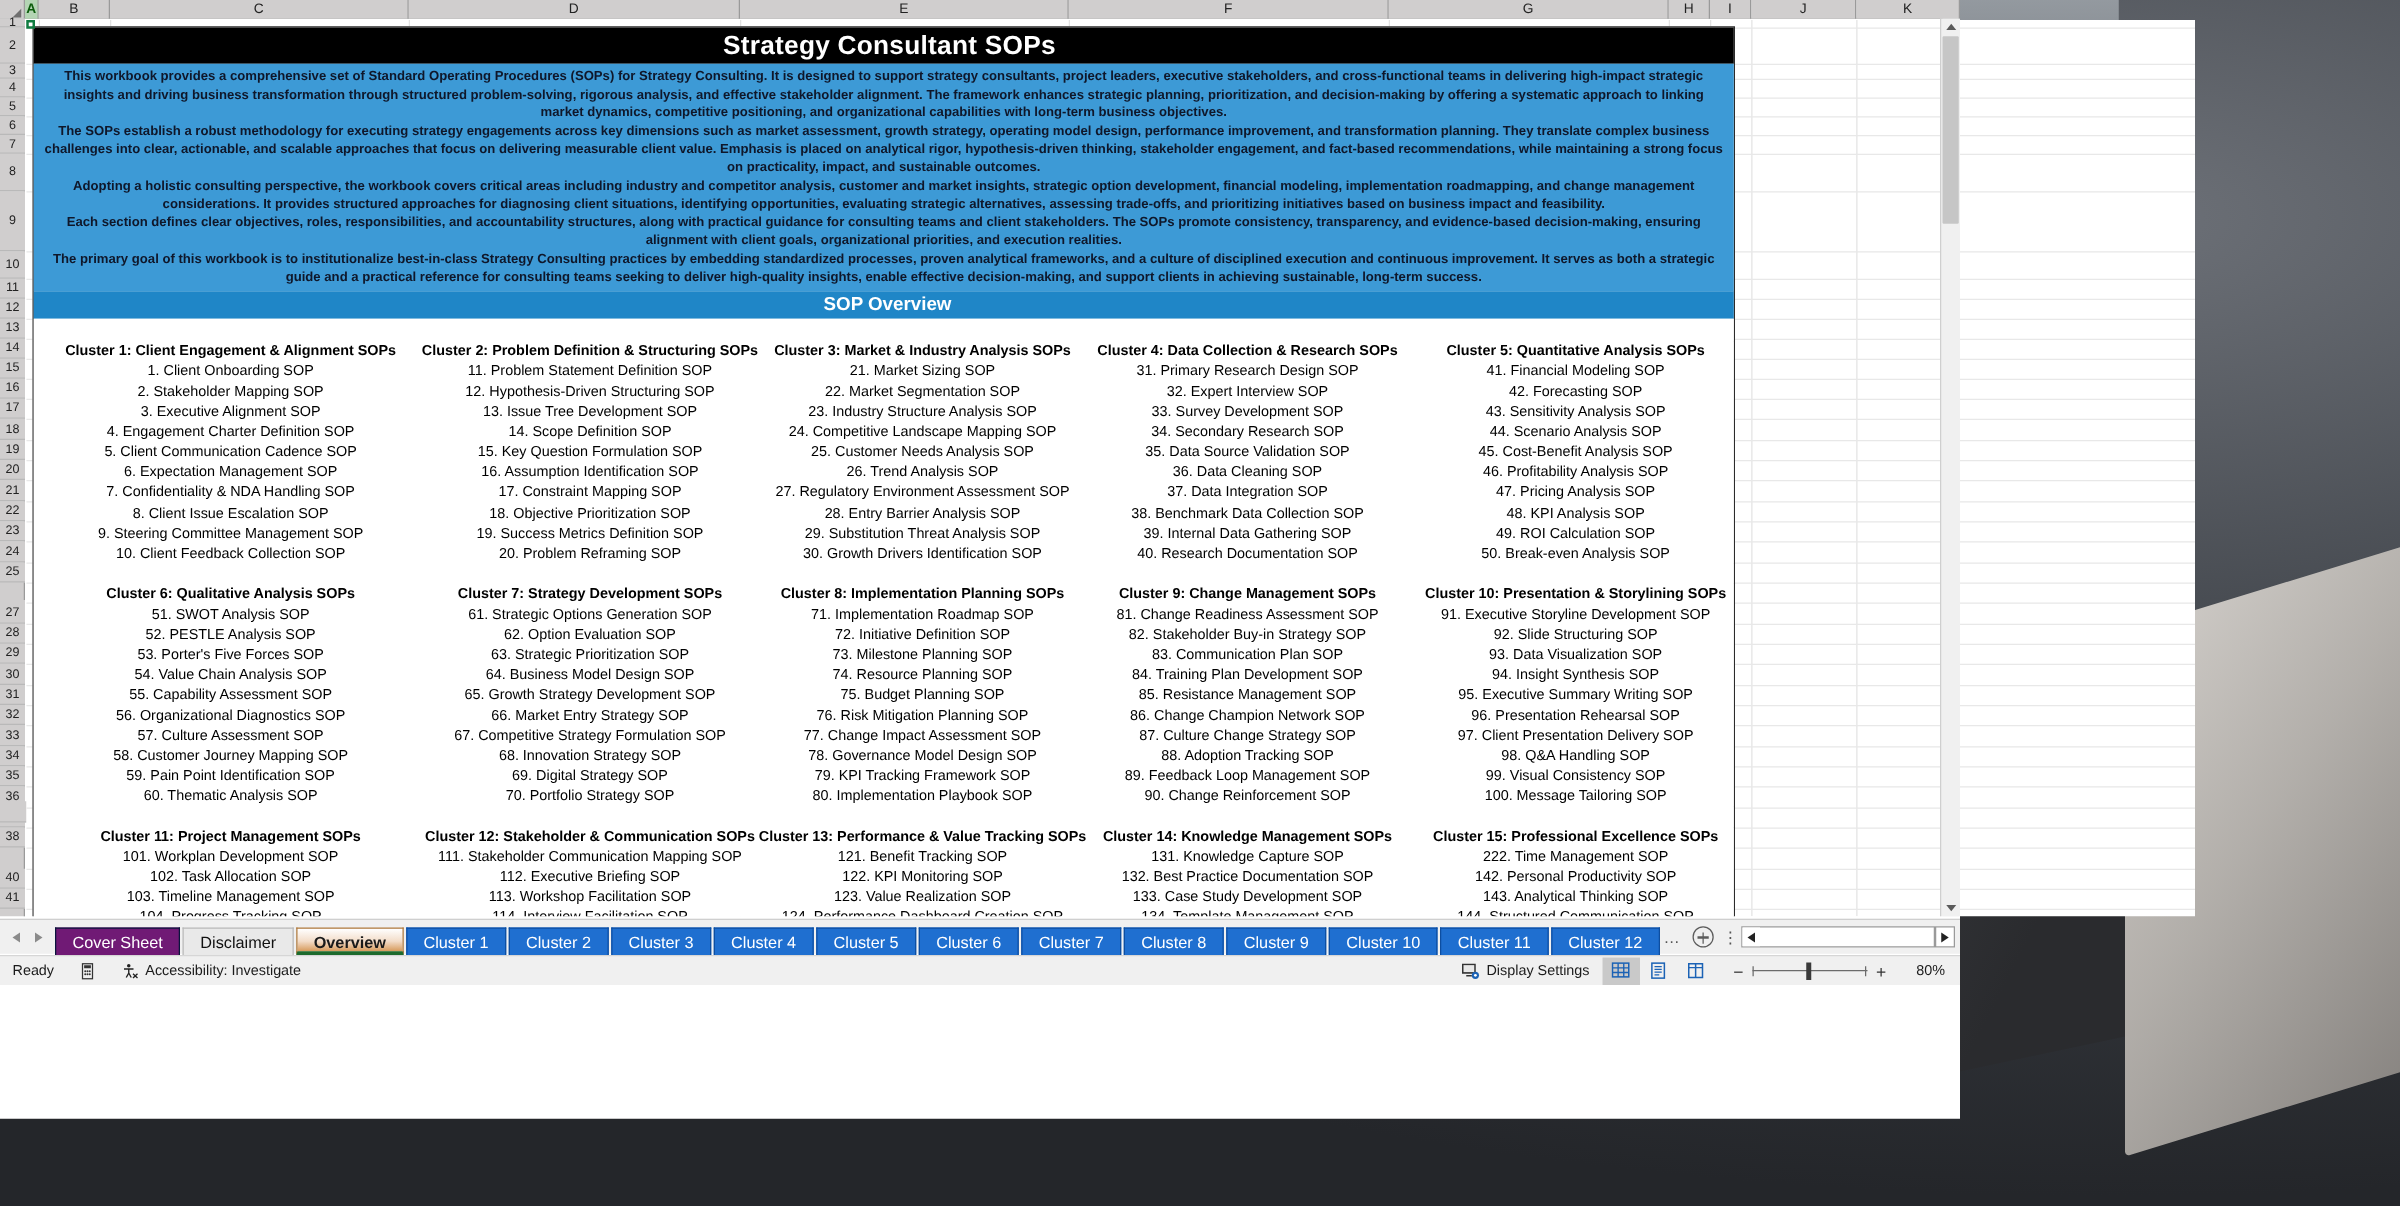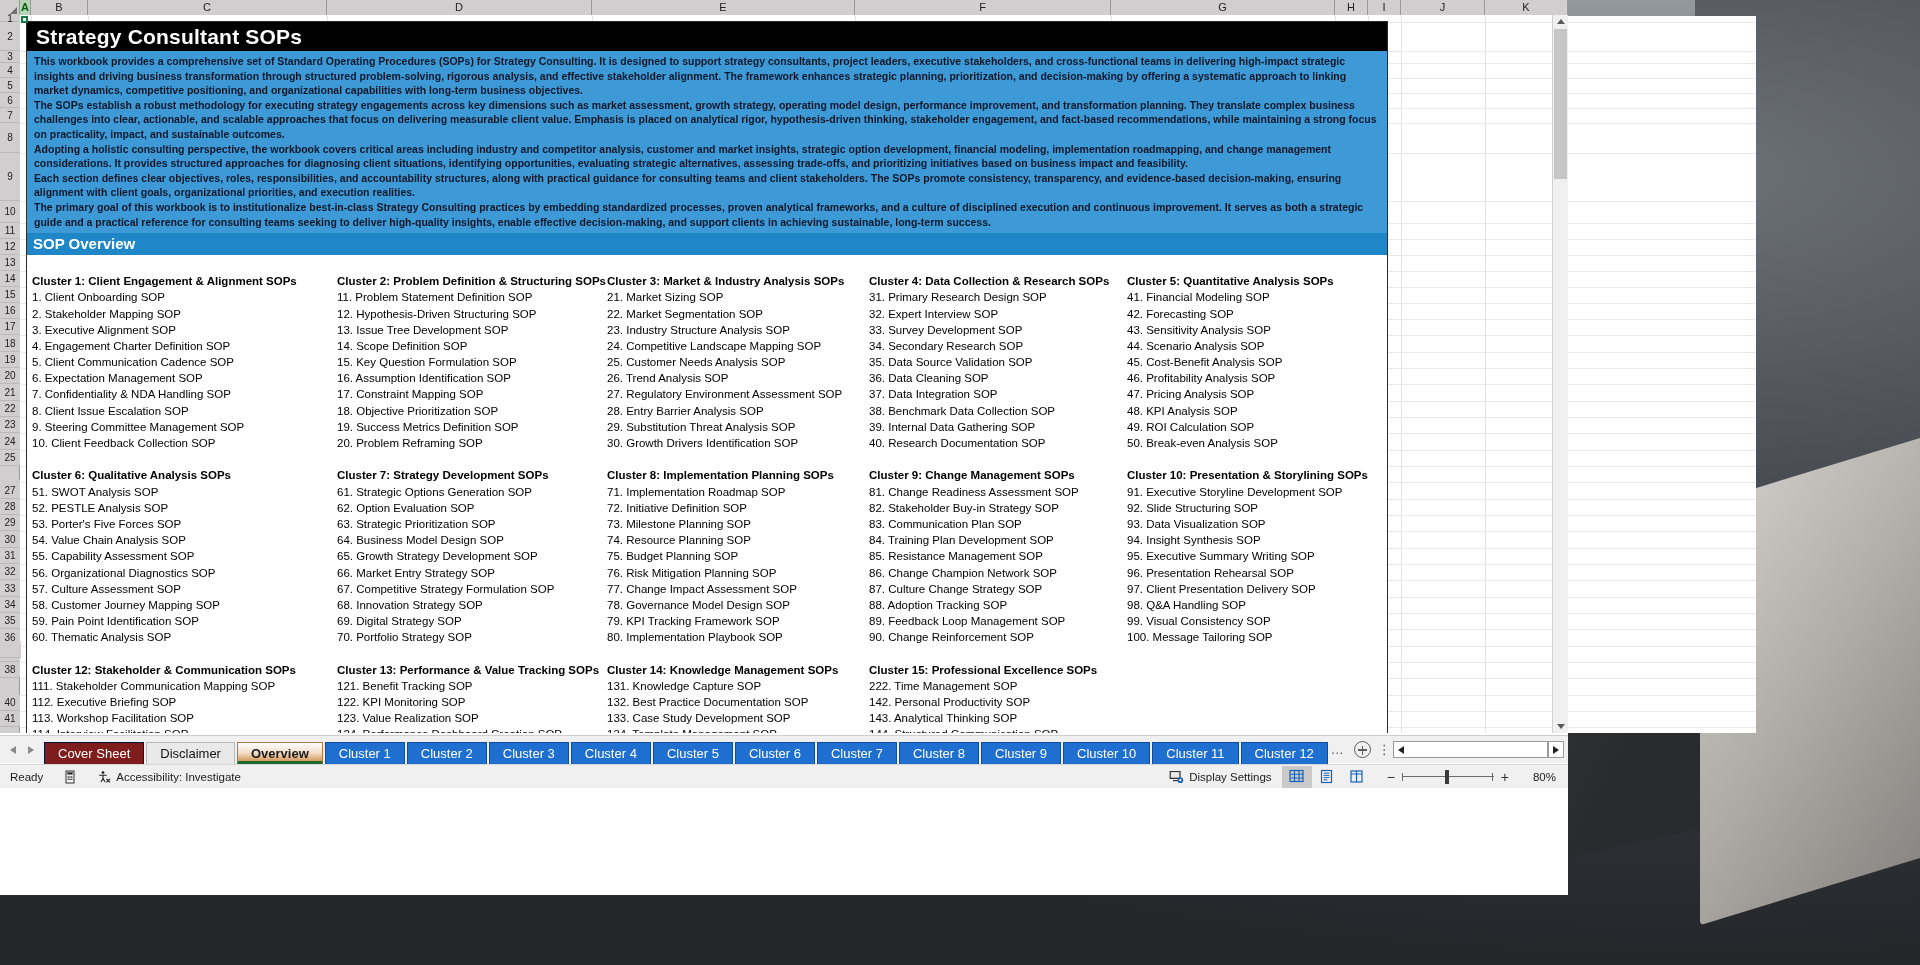--- a/index.html
+++ b/index.html
@@ -50,21 +50,21 @@
     font-size:11px; color:#222; background:#d0cece;
     border-right:1px solid #9a9a9a; }
   .ch.sel { background:#b4d5b4; color:#0b5c0b; font-weight:bold; }
 
   .rowhdr { position:absolute; left:0; top:15px; width:20px; height:718px; background:#d0cece;
      border-right:1px solid #9a9a9a; }
   .rh { position:absolute; left:0; width:20px; text-align:center; font-size:10px;
      color:#222; border-bottom:1px solid #b9b9b9; background:#d0cece; line-height:1; }
 
   .canvas { position:absolute; left:21px; top:16px; width:1735px; height:717px;
-    background:#fff; overflow:hidden; }
+    background:#fff; overflow:hidden;text-align:center; }
 
   .gridlines { position:absolute; inset:0; }
   .vline{ position:absolute; top:0; bottom:0; width:1px; background:#e3e3e3; }
   .hline{ position:absolute; left:0; right:0; height:1px; background:#e8e8e8; }
 
   
   .block { position:absolute; left:5px; top:5px; width:1362px; background:#fff;
     border:1px solid #2b2b2b; }
 
   .title-bar { background:#000; color:#fff; height:29px; line-height:29px;
@@ -106,21 +106,21 @@
   .navbtn{ width:16px; height:18px; position:relative; }
   .navbtn i{ position:absolute; left:4px; top:5px; border-top:4px solid transparent;
      border-bottom:4px solid transparent; }
   .nleft i{ border-right:6px solid #8a8a8a; }
   .nright i{ border-left:6px solid #8a8a8a; }
 
   .tabs { display:flex; align-items:flex-end; height:28px; gap:2px; }
   .tab { height:22px; line-height:22px; padding:0 13px; font-size:13px; color:#fff;
      background:#1f6fd0; border:1px solid #0d4ea1; border-bottom:none; cursor:pointer;
      font-family:"Liberation Sans",sans-serif; white-space:nowrap; }
-  .tab.dark { background:#7f1d1d; border-color:#0a143d; }
+  .tab.dark { background:#701a75; border-color:#0a143d; }
   .tab.light { background:#e9e9e9; color:#111; border-color:#b9b9b9; }
   .tab.active { background:linear-gradient(180deg,#ffffff 0%, #f3ddc9 55%, #d79a5b 100%);
      color:#1a1a1a; font-weight:bold; border:1px solid #b07a3c; border-bottom:3px solid #1d6b2e;}
   .plusbtn{ width:17px; height:17px; border:1.5px solid #5c5c5c; border-radius:50%;
     position:relative; margin:0 7px; }
   .plusbtn:before,.plusbtn:after{ content:""; position:absolute; background:#5c5c5c; }
   .plusbtn:before{ left:3.5px; top:7px; width:9px; height:1.6px;}
   .plusbtn:after{ top:3.5px; left:7px; width:1.6px; height:9px;}
   .dots{ color:#555; font-size:13px; letter-spacing:0; padding:0 3px; }
   .hscroll{ flex:1; display:flex; align-items:center; padding-right:4px; }
@@ -424,20 +424,27 @@
               <div class="cl-item">96. Presentation Rehearsal SOP</div>
               <div class="cl-item">97. Client Presentation Delivery SOP</div>
               <div class="cl-item">98. Q&amp;A Handling SOP</div>
               <div class="cl-item">99. Visual Consistency SOP</div>
               <div class="cl-item">100. Message Tailoring SOP</div>
             </div>
           </div>
         <div class="cluster-grid gaprow"></div>
         <div class="cluster-grid" id="clusterRow3">
             <div>
+              <div class="cl-head">Cluster 11: Project Management SOPs</div>
+              <div class="cl-item">101. Workplan Development SOP</div>
+              <div class="cl-item">102. Task Allocation SOP</div>
+              <div class="cl-item">103. Timeline Management SOP</div>
+              <div class="cl-item">104. Progress Tracking SOP</div>
+            </div>
+            <div>
               <div class="cl-head">Cluster 12: Stakeholder &amp; Communication SOPs</div>
               <div class="cl-item">111. Stakeholder Communication Mapping SOP</div>
               <div class="cl-item">112. Executive Briefing SOP</div>
               <div class="cl-item">113. Workshop Facilitation SOP</div>
               <div class="cl-item">114. Interview Facilitation SOP</div>
             </div>
             <div>
               <div class="cl-head">Cluster 13: Performance &amp; Value Tracking SOPs</div>
               <div class="cl-item">121. Benefit Tracking SOP</div>
               <div class="cl-item">122. KPI Monitoring SOP</div>

